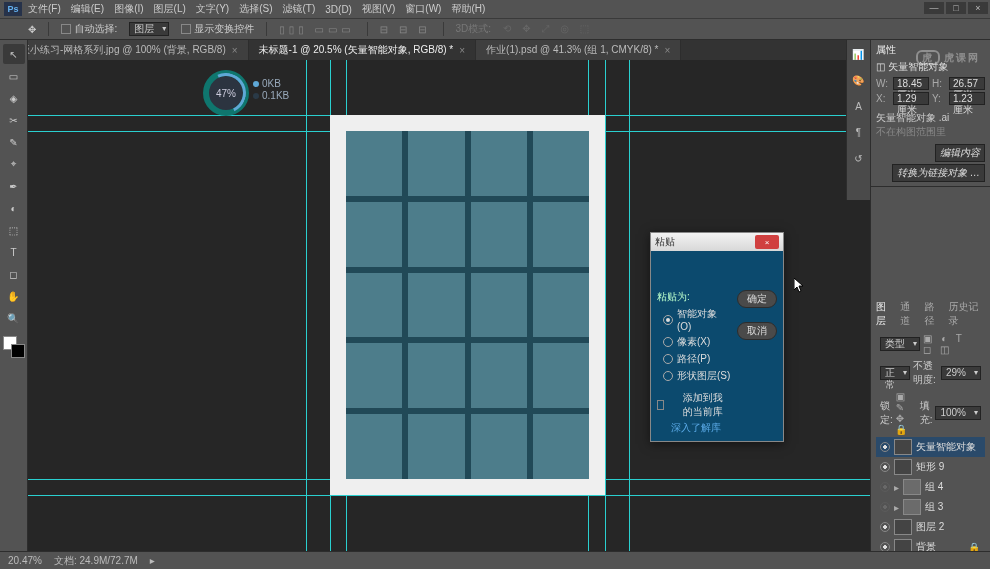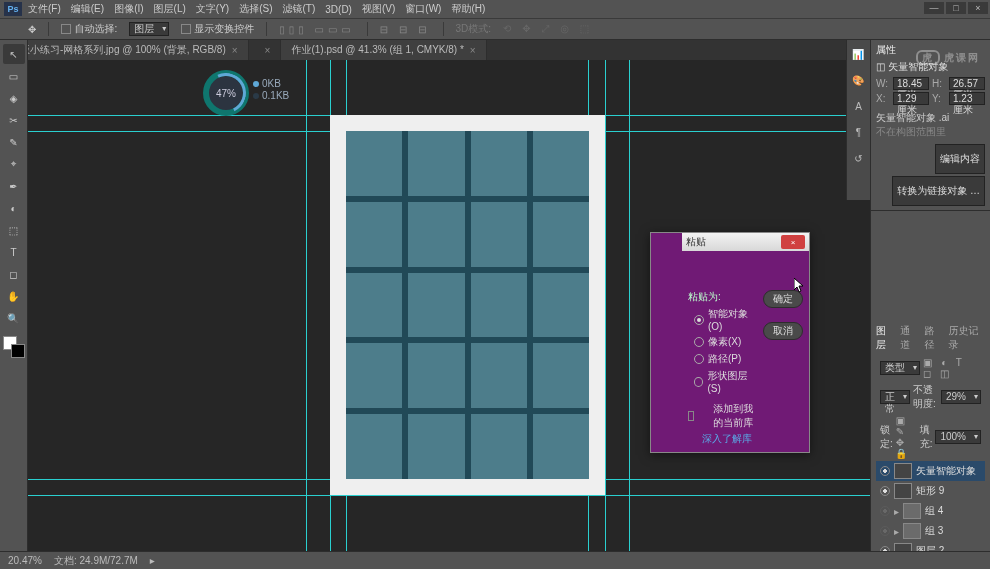--- a/index.html
+++ b/index.html
@@ -50,37 +50,37 @@
 .swatches .bg { position: absolute; width: 14px; height: 14px; background: #000; border: 1px solid #888; right: 0; bottom: 0; }
 
 
 .rightcol { position: absolute; right: 0; top: 40px; width: 120px; bottom: 0; background: #535353; border-left: 1px solid #2d2d2d; display: flex; flex-direction: column; }
 .pnl { border-bottom: 1px solid #2d2d2d; padding: 3px 5px; color: #ccc; }
 .pnlhead { display: flex; gap: 6px; color: #aaa; margin-bottom: 3px; }
 .pnlhead .on { color: #eee; }
 .field { display: flex; align-items: center; gap: 3px; margin-bottom: 2px; }
 .field .lab { width: 14px; color: #aaa; }
 .field .val { background: #3a3a3a; border: 1px solid #222; height: 13px; line-height: 11px; padding: 0 3px; flex: 1; color: #ddd; }
-.btn { background: #3a3a3a; border: 1px solid #222; padding: 7px 4px; color: #ddd; display: inline-block; margin: 1px 0; }
+.btn { background: #3a3a3a; border: 1px solid #222; padding: 1px 4px; color: #ddd; display: inline-block; margin: 1px 0; font-style: italic; }
 
 
 .layers { flex: 1; display: flex; flex-direction: column; }
 .layerrow { display: flex; align-items: center; gap: 4px; padding: 2px 4px; color: #ddd; }
 .layerrow.active { background: #2a4a6a; }
 .eye { width: 10px; height: 10px; border: 1px solid #888; border-radius: 50%; background: radial-gradient(circle,#ddd 30%,transparent 31%); }
 .thumb { width: 18px; height: 16px; border: 1px solid #888; background: #444; }
 .layers .sliderrow { display: flex; align-items: center; gap: 3px; padding: 2px 4px; }
 .layers .sliderrow .dd { flex: 0 0 auto; }
 .layericons { margin-top: auto; display: flex; gap: 6px; padding: 3px 5px; color: #aaa; border-top: 1px solid #2d2d2d; }
 
 
 .status { position: absolute; left: 0; right: 0; bottom: 0; height: 18px; background: #535353; border-top: 1px solid #2d2d2d; color: #bbb; display: flex; align-items: center; gap: 12px; padding: 0 8px; }
 
 
-.dialog { position: absolute; left: 650px; top: 232px; width: 160px; background: #701a75; border: 1px solid #888; box-shadow: 0 2px 10px rgba(0,0,0,.5); color: #ddd; padding-left: 31px; }
+.dialog { position: absolute; left: 650px; top: 232px; width: 134px; background: #0c4a6e; border: 1px solid #888; box-shadow: 0 2px 10px rgba(0,0,0,.5); color: #ddd; }
 .dialog .titlebar { height: 18px; background: linear-gradient(#f3f3f3,#d8d8d8); display: flex; align-items: center; padding: 0 4px; color: #333; font-size: 10px; }
 .dialog .titlebar .closebtn { margin-left: auto; width: 24px; height: 14px; background: #d04040; color: #fff; display: flex; align-items: center; justify-content: center; border-radius: 2px; font-size: 8px; }
 .dialog .body { display: flex; padding: 6px; gap: 6px; margin-top: 33px; }
 .dialog .opts { flex: 1; }
 .dialog .opts .grouplabel { color: #bfc; margin-bottom: 3px; }
 .dialog .radio { display: flex; align-items: center; gap: 4px; margin: 3px 0 3px 6px; }
 .dialog .radio .r { width: 10px; height: 10px; border: 1px solid #aaa; border-radius: 50%; }
 .dialog .radio.sel .r::after { content: ""; display: block; width: 4px; height: 4px; margin: 2px; border-radius: 50%; background: #ddd; }
 .dialog .chkrow { display: flex; align-items: center; gap: 16px; margin: 8px 0 2px 0; }
 .dialog .link { color: #5aa9e6; margin-left: 14px; }
@@ -139,20 +139,21 @@
   <span style="color:#777;">3D模式:</span>
   <span style="letter-spacing:4px;color:#666;">⟲ ✥ ⤢ ◎ ⬚</span>
 </div>
 
 <div class="tabrow">
   <div class="tab">
       <span>接版小练习-网格系列.jpg @ 100% (背景, RGB/8)</span>
       <span class="x">×</span>
     </div>
   <div class="tab active">
+      <span>未标题-1 @ 20.5% (矢量智能对象, RGB/8) *</span>
       <span class="x">×</span>
     </div>
   <div class="tab">
       <span>作业(1).psd @ 41.3% (组 1, CMYK/8) *</span>
       <span class="x">×</span>
     </div>
   <div class="tabpad"></div>
 </div>
 
 <div class="main">

